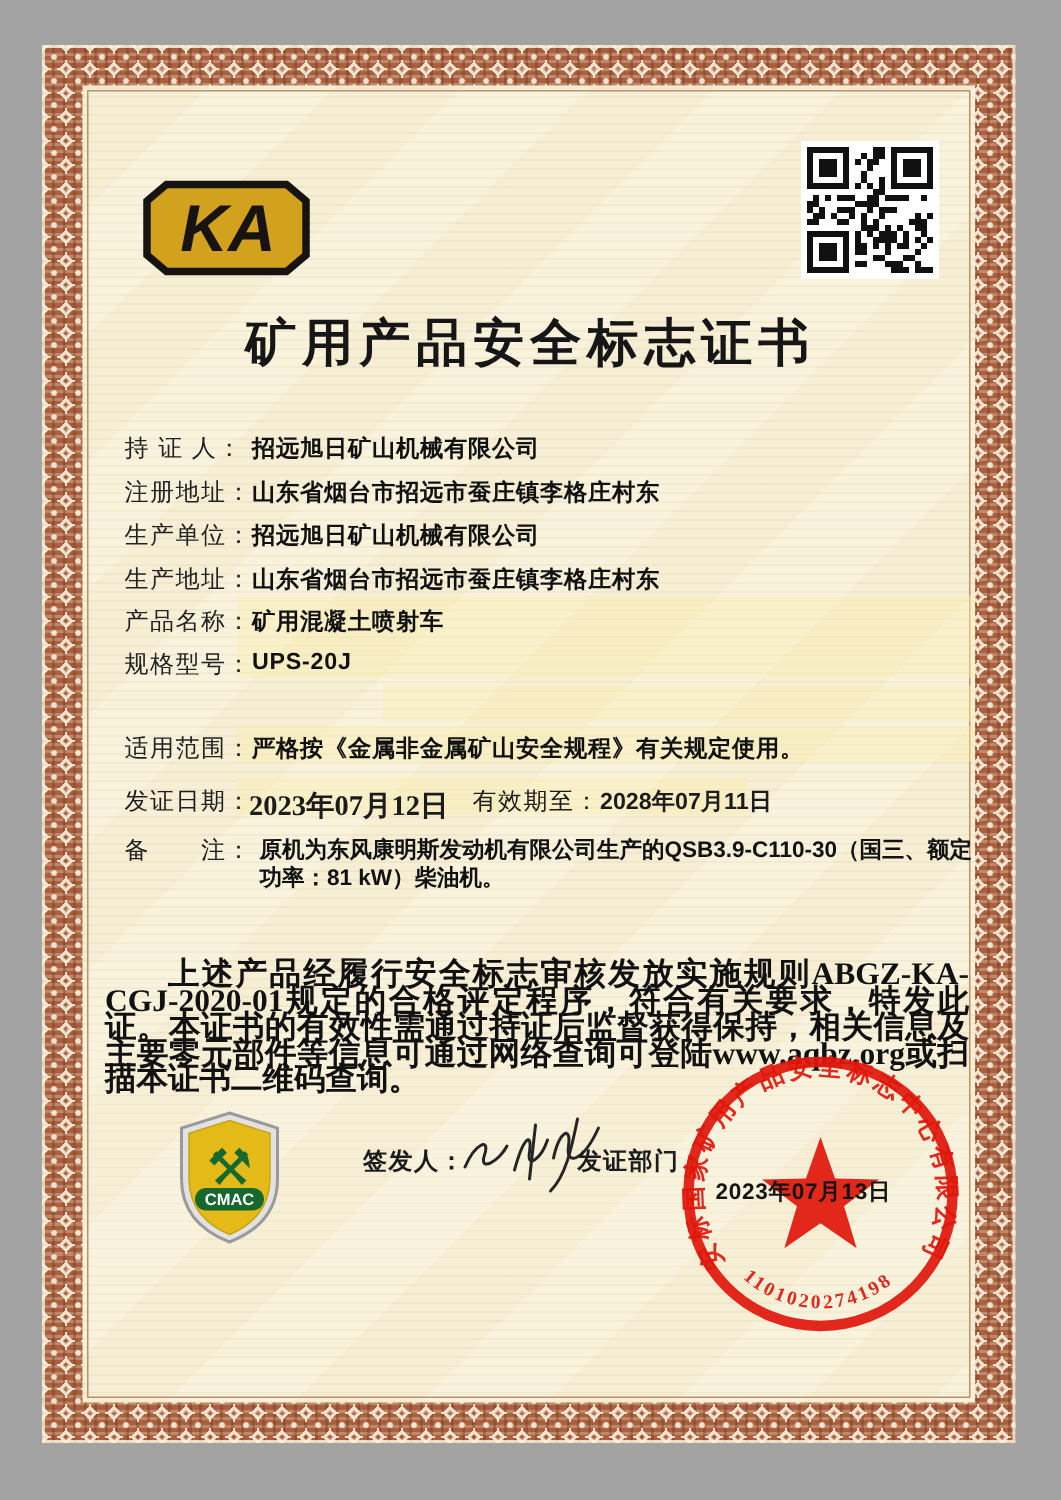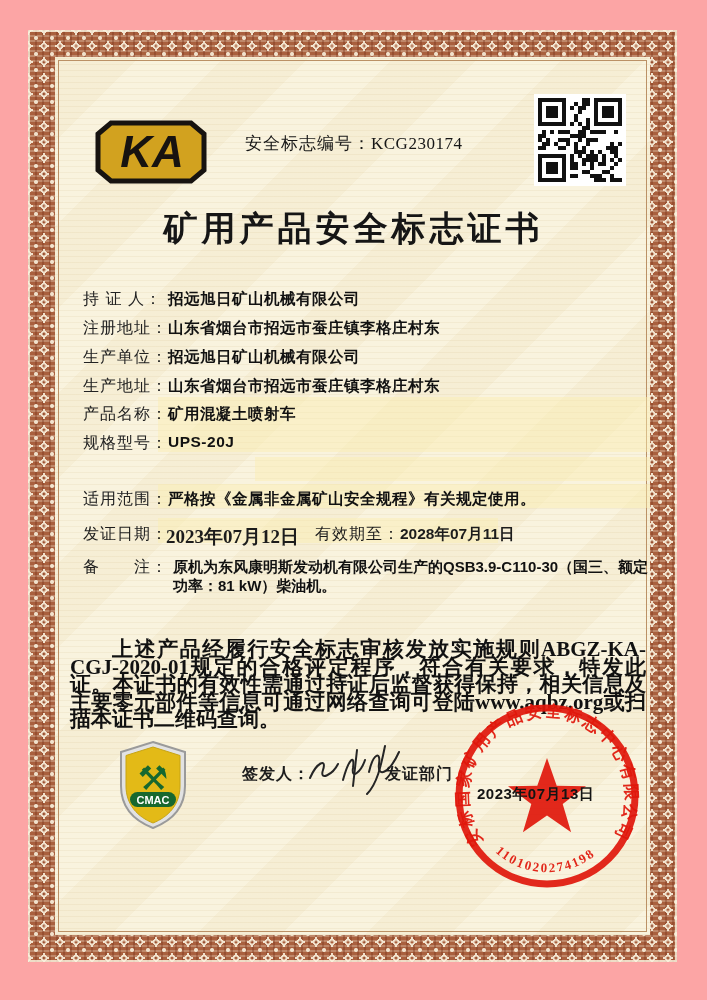--- a/index.html
+++ b/index.html
@@ -1,16 +1,16 @@
 <!DOCTYPE html>
 <html><head>
 <meta charset="utf-8">
 <style>
   html,body{margin:0;padding:0;background:#ffffff;}
-  .page{position:relative;width:707px;height:1000px;background:#fca5a5;overflow:hidden;
+  .page{position:relative;width:707px;height:1000px;background:#a3a3a3;overflow:hidden;
         font-family:"Liberation Sans",sans-serif;color:#1c1c1c;}
   
   .frame-band{position:absolute;left:28px;top:30px;width:649px;height:932px;
     background-color:#a9603e;
     background-image:
       repeating-radial-gradient(circle at 8px 8px, rgba(249,240,220,0.9) 0 1.5px, rgba(249,240,220,0) 2.5px 8px),
       repeating-linear-gradient(90deg, rgba(118,48,24,0.35) 0 2px, rgba(118,48,24,0) 2px 7px),
       repeating-linear-gradient(0deg, rgba(249,240,220,0.28) 0 2px, rgba(249,240,220,0) 2px 5px);
     background-size:16px 16px,auto,auto;
     box-shadow:inset 0 0 0 2px rgba(250,243,222,0.8);}
@@ -65,21 +65,20 @@
     <div class="band-inner">
       <div class="content-frame"></div>
     </div>
   </div>
 
   <svg class="ka-logo" viewBox="0 0 112 64">
     <polygon points="16,3 96,3 109,14 109,50 96,61 16,61 3,50 3,14" fill="#d2a21f" stroke="#171310" stroke-width="5"></polygon>
     <text x="57" y="47" text-anchor="middle" font-size="44" font-weight="900" font-style="italic" font-family="Liberation Sans, sans-serif" fill="#171310">KA</text>
   </svg>
 
-  <div class="cert-no"><span>安全标志编号：</span><span class="num">KCG230174</span></div>
 
   <div class="qr" id="qr">
       <i class="on"></i>
       <i class="on"></i>
       <i class="on"></i>
       <i class="on"></i>
       <i class="on"></i>
       <i class="on"></i>
       <i class="on"></i>
       <i></i>

